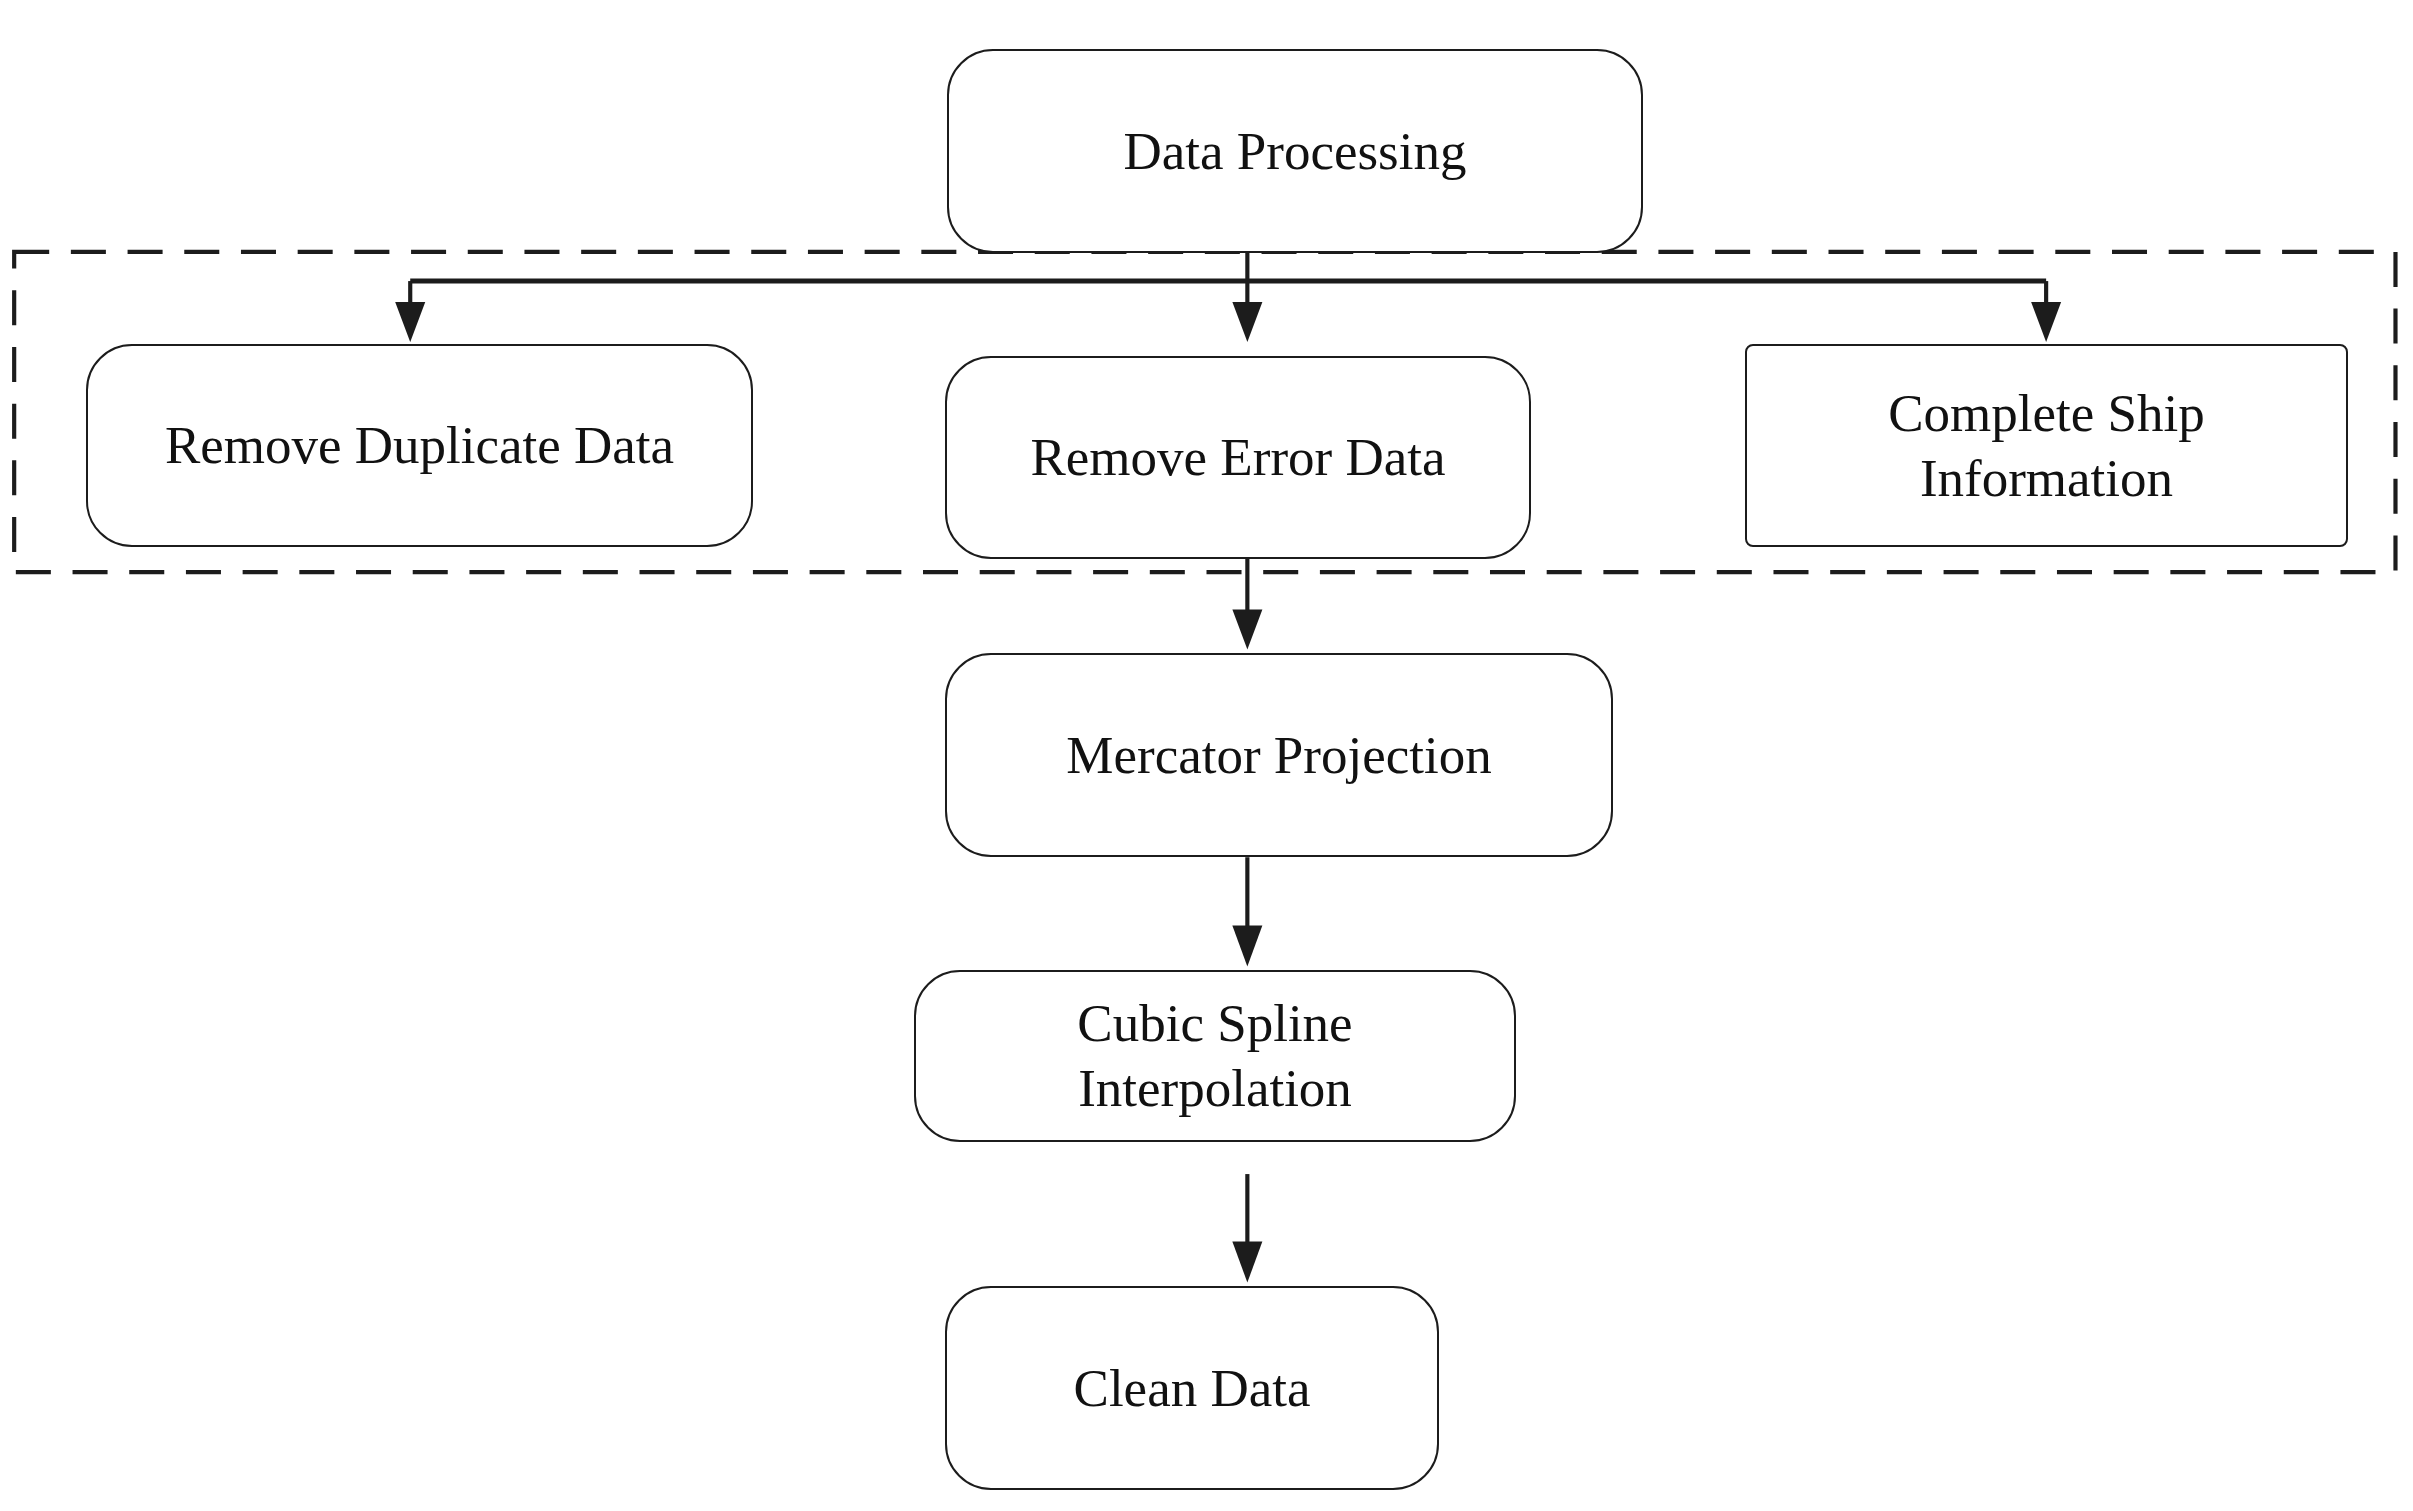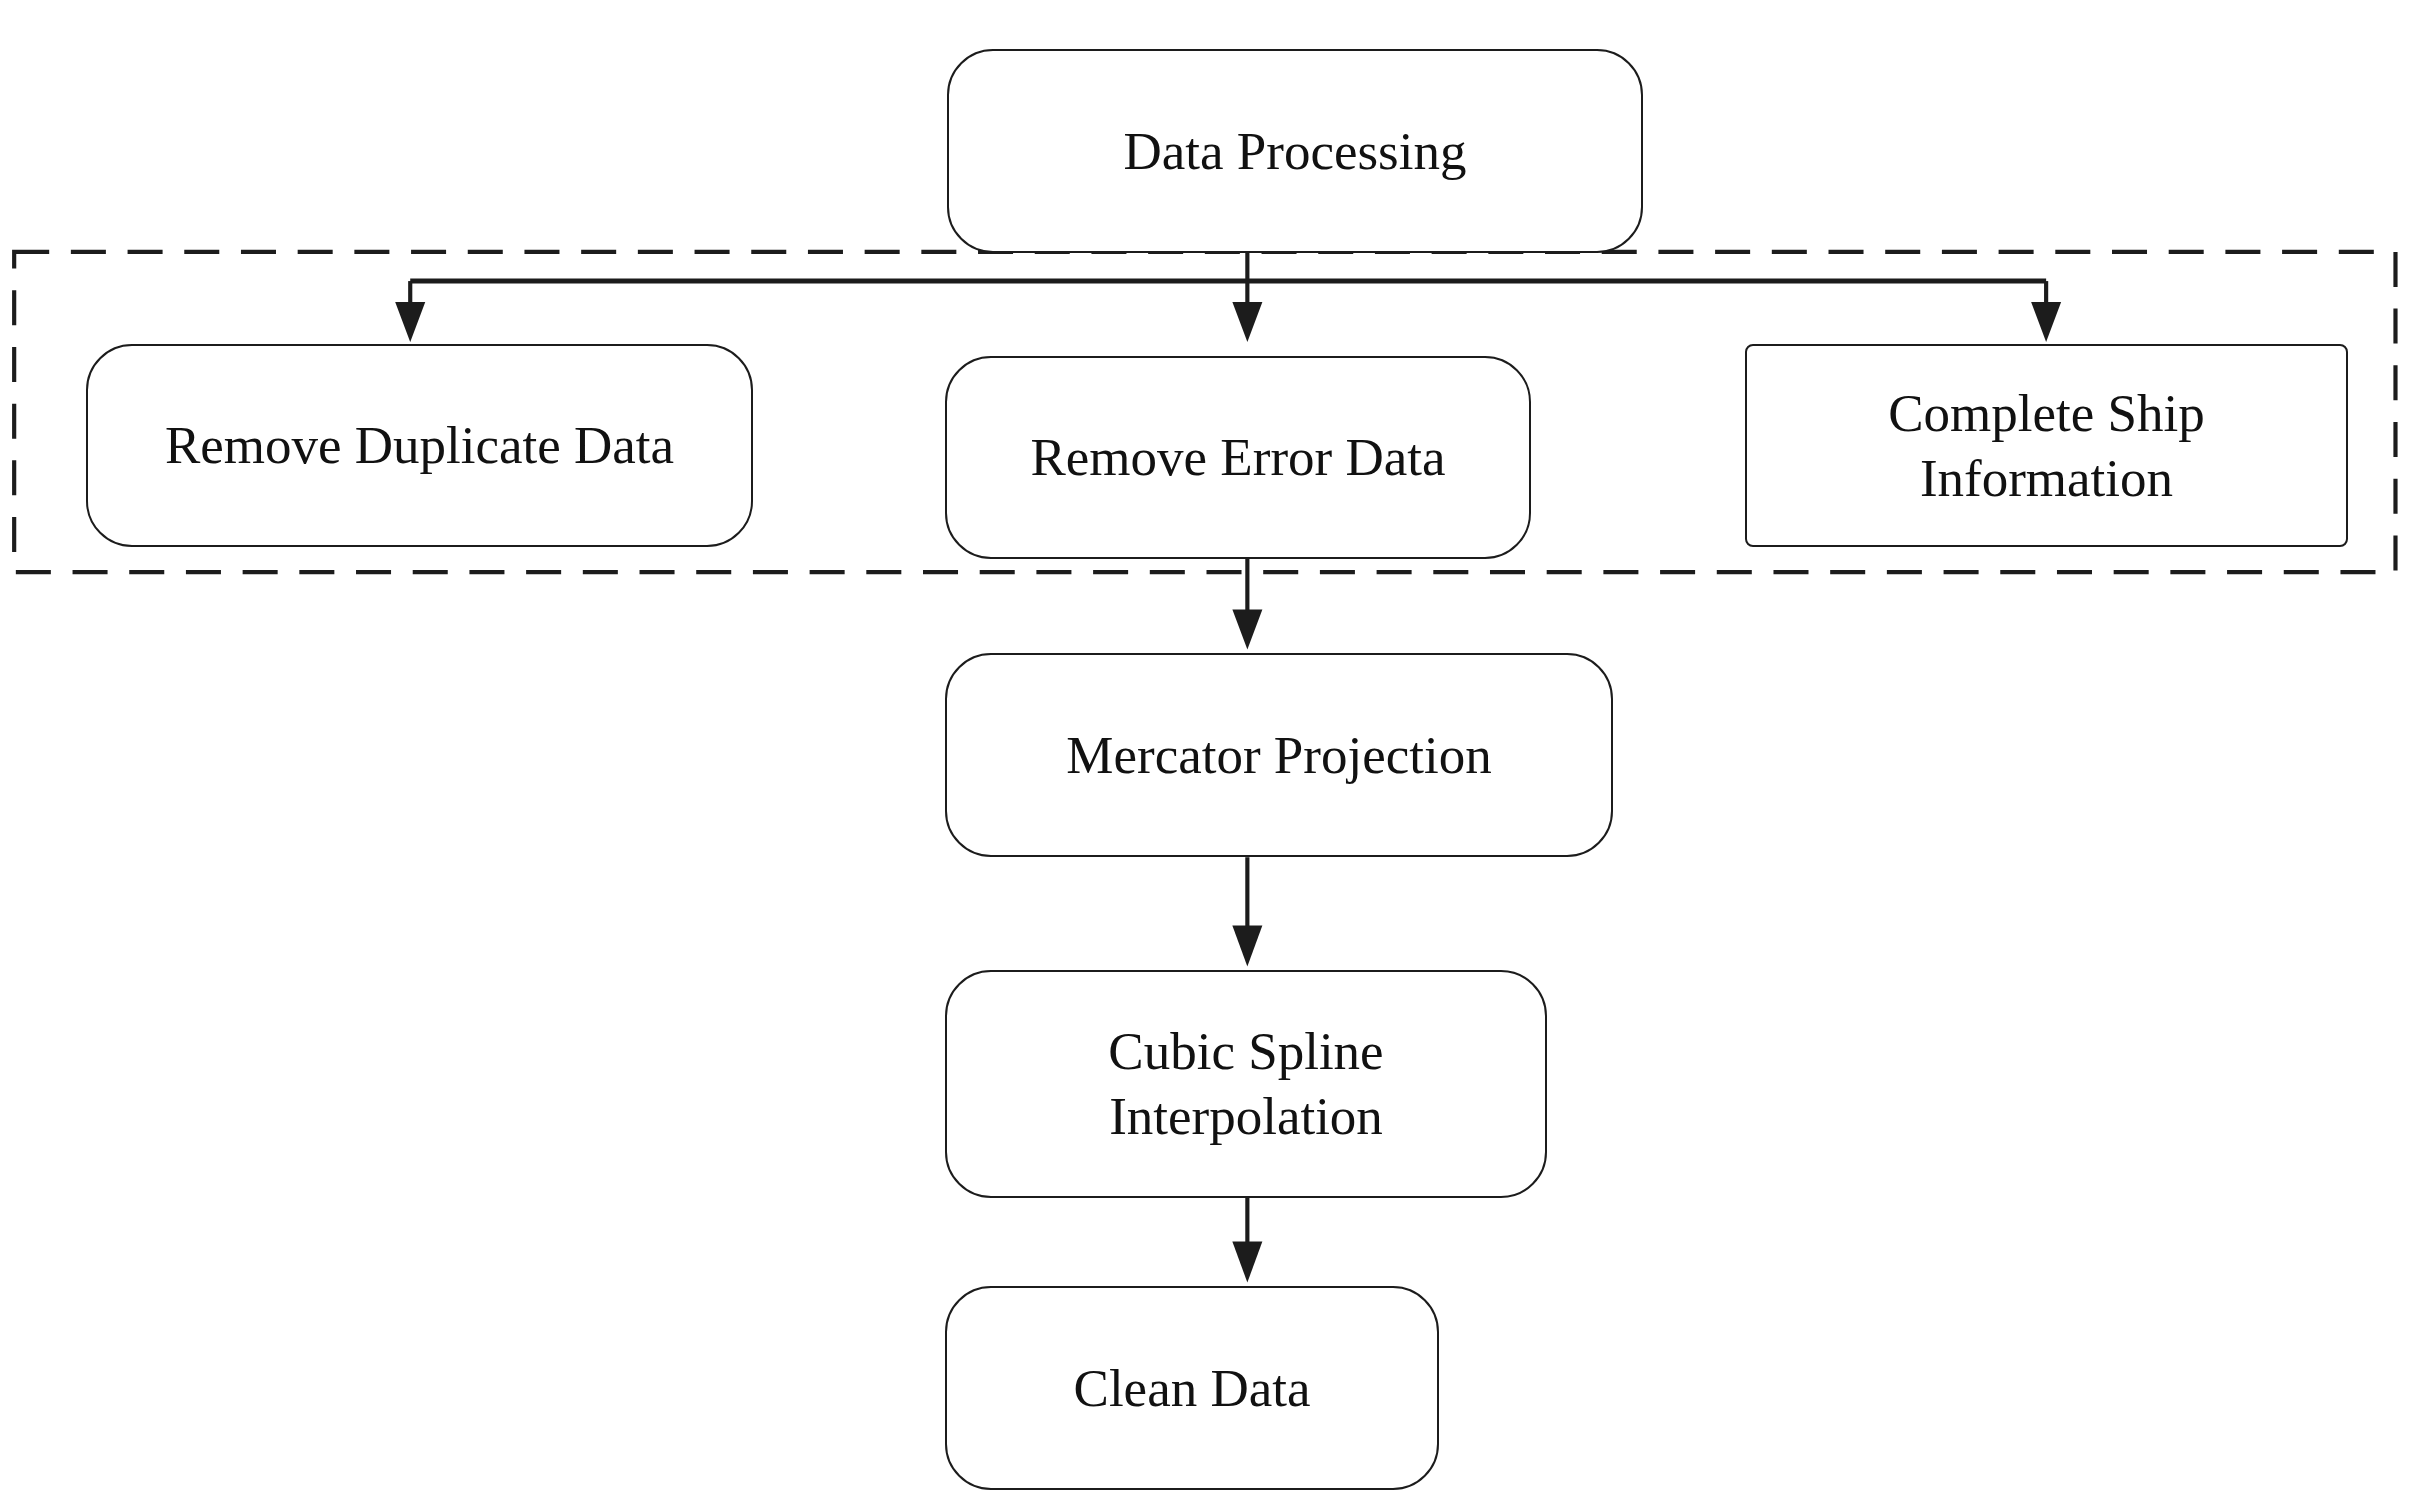--- a/index.html
+++ b/index.html
@@ -36,21 +36,21 @@
     line-height: 1.22;
     color: #111111;
     padding: 0 20px;
   }
   
   #node-data-processing { left: 947px; top: 23.4px;   width: 696px; height: 204px; margin-top: 26px; }
   #node-remove-duplicate{ left: 86px;   top: 344px;  width: 667px; height: 203px; }
   #node-remove-error    { left: 945px; top: 356px;  width: 586px; height: 203px; }
   #node-complete-ship   { left: 1745px; top: 344px;  width: 603px; height: 203px; border-radius: 8px; }
   #node-mercator        { left: 945px; top: 653px;  width: 668px; height: 204px; }
-  #node-cubic-spline    { left: 945px; top: 970px; width: 602px; height: 228px; }
+  #node-cubic-spline    { left: 914px; top: 970px; width: 602px; height: 172px; }
   #node-clean-data      { left: 945px; top: 1286px; width: 494px; height: 204px; }
 </style>
 </head>
 <body>
 
 <div id="canvas">
 
   <svg id="connectors" width="2413" height="1511" viewBox="0 0 2894 1812" xmlns="http://www.w3.org/2000/svg">
 
     <rect x="17" y="302" width="2856" height="384" fill="none" stroke="#1c1c1c" stroke-width="5" stroke-dasharray="42 26"></rect>

